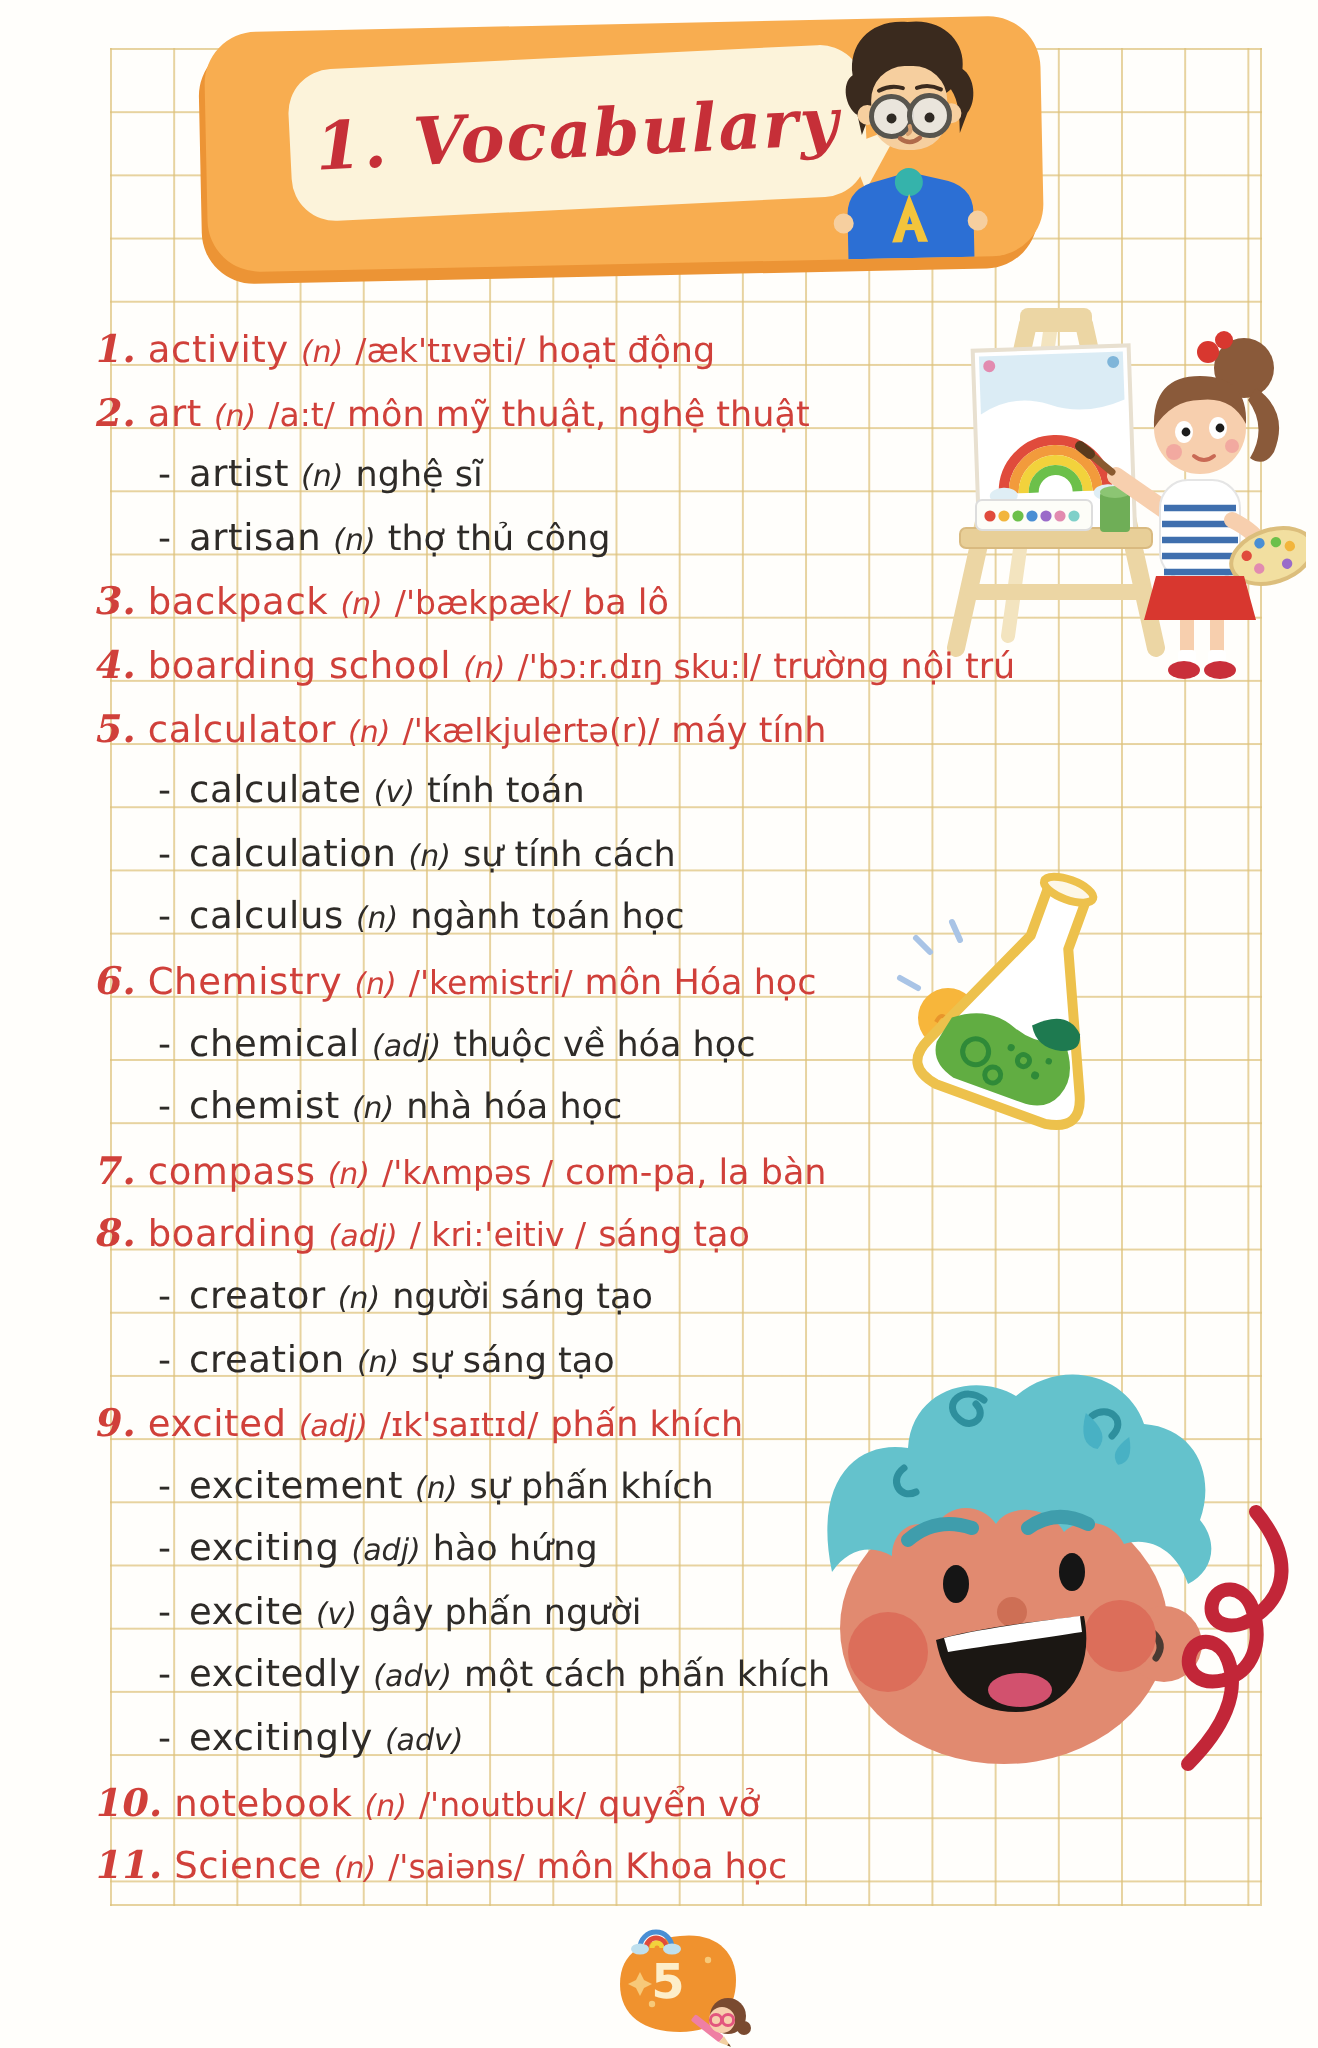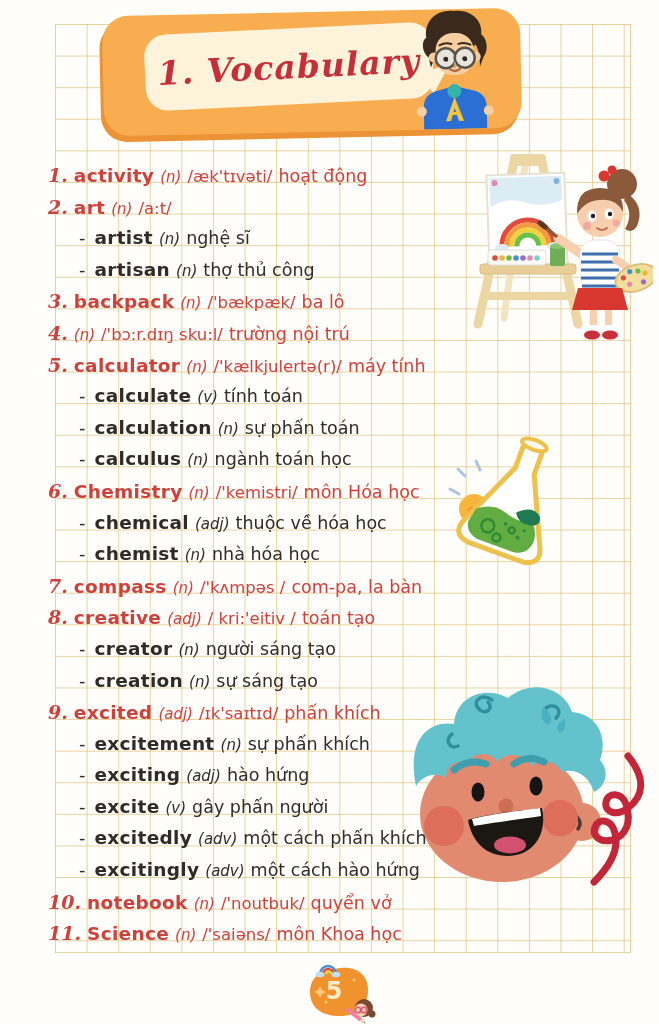--- a/index.html
+++ b/index.html
@@ -40,21 +40,21 @@
   .banner-boy{position:absolute; right:24px; top:-2px; width:84px; height:122px;}
 
   
   .vocab-list{position:absolute; left:48px; top:164px; width:420px; z-index:2;}
   .row{height:31.6px; display:flex; align-items:baseline; white-space:nowrap;}
   .row.main{color:#d0403a;}
   .row.sub{color:#2e2b28; padding-left:31px;}
   .num{font-family:"DejaVu Serif", serif; font-style:italic; font-weight:bold;
        font-size:19px; margin-right:6px;}
   .dash{font-size:18px; margin-right:9px;}
-  .word{font-weight:bold; font-size:18.5px; letter-spacing:.3px; margin-right:6px;}
+  .word{font-weight:normal; font-size:18.5px; letter-spacing:.3px; margin-right:6px;}
   .pos{font-style:italic; font-size:15px; margin-right:6px;}
   .ipa{font-size:16.5px; margin-right:6px;}
   .meaning{font-size:17.5px;text-align:right;}
 
   
   .illus{position:absolute; z-index:1;}
   #girl-easel{left:428px; top:148px; width:225px; height:195px;}
   #flask-art{left:438px; top:425px; width:165px; height:170px;}
   #boy-face{left:396px; top:668px; width:262px; height:225px;}
 
@@ -106,20 +106,21 @@
         <span class="word">activity</span>
         <span class="pos">(n)</span>
         <span class="ipa">/æk'tɪvəti/</span>
         <span class="meaning">hoạt động</span>
       </div>
       <div class="row main">
         <span class="num">2.</span>
         <span class="word">art</span>
         <span class="pos">(n)</span>
         <span class="ipa">/a:t/</span>
+        <span class="meaning">môn mỹ thuật, nghệ thuật</span>
       </div>
       <div class="row sub">
         <span class="dash">-</span>
         <span class="word">artist</span>
         <span class="pos">(n)</span>
         <span class="meaning">nghệ sĩ</span>
       </div>
       <div class="row sub">
         <span class="dash">-</span>
         <span class="word">artisan</span>
@@ -128,20 +129,21 @@
       </div>
       <div class="row main">
         <span class="num">3.</span>
         <span class="word">backpack</span>
         <span class="pos">(n)</span>
         <span class="ipa">/'bækpæk/</span>
         <span class="meaning">ba lô</span>
       </div>
       <div class="row main">
         <span class="num">4.</span>
+        <span class="word">boarding school</span>
         <span class="pos">(n)</span>
         <span class="ipa">/'bɔ:r.dɪŋ sku:l/</span>
         <span class="meaning">trường nội trú</span>
       </div>
       <div class="row main">
         <span class="num">5.</span>
         <span class="word">calculator</span>
         <span class="pos">(n)</span>
         <span class="ipa">/'kælkjulertə(r)/</span>
         <span class="meaning">máy tính</span>
@@ -149,21 +151,21 @@
       <div class="row sub">
         <span class="dash">-</span>
         <span class="word">calculate</span>
         <span class="pos">(v)</span>
         <span class="meaning">tính toán</span>
       </div>
       <div class="row sub">
         <span class="dash">-</span>
         <span class="word">calculation</span>
         <span class="pos">(n)</span>
-        <span class="meaning">sự phấn toán</span>
+        <span class="meaning">sự tính cách</span>
       </div>
       <div class="row sub">
         <span class="dash">-</span>
         <span class="word">calculus</span>
         <span class="pos">(n)</span>
         <span class="meaning">ngành toán học</span>
       </div>
       <div class="row main">
         <span class="num">6.</span>
         <span class="word">Chemistry</span>
@@ -185,24 +187,24 @@
       </div>
       <div class="row main">
         <span class="num">7.</span>
         <span class="word">compass</span>
         <span class="pos">(n)</span>
         <span class="ipa">/'kʌmpəs /</span>
         <span class="meaning">com-pa, la bàn</span>
       </div>
       <div class="row main">
         <span class="num">8.</span>
-        <span class="word">creative</span>
+        <span class="word">boarding</span>
         <span class="pos">(adj)</span>
         <span class="ipa">/ kri:'eitiv /</span>
-        <span class="meaning">toán tạo</span>
+        <span class="meaning">sáng tạo</span>
       </div>
       <div class="row sub">
         <span class="dash">-</span>
         <span class="word">creator</span>
         <span class="pos">(n)</span>
         <span class="meaning">người sáng tạo</span>
       </div>
       <div class="row sub">
         <span class="dash">-</span>
         <span class="word">creation</span>
@@ -237,21 +239,20 @@
       <div class="row sub">
         <span class="dash">-</span>
         <span class="word">excitedly</span>
         <span class="pos">(adv)</span>
         <span class="meaning">một cách phấn khích</span>
       </div>
       <div class="row sub">
         <span class="dash">-</span>
         <span class="word">excitingly</span>
         <span class="pos">(adv)</span>
-        <span class="meaning">một cách hào hứng</span>
       </div>
       <div class="row main">
         <span class="num">10.</span>
         <span class="word">notebook</span>
         <span class="pos">(n)</span>
         <span class="ipa">/'noutbuk/</span>
         <span class="meaning">quyển vở</span>
       </div>
       <div class="row main">
         <span class="num">11.</span>

